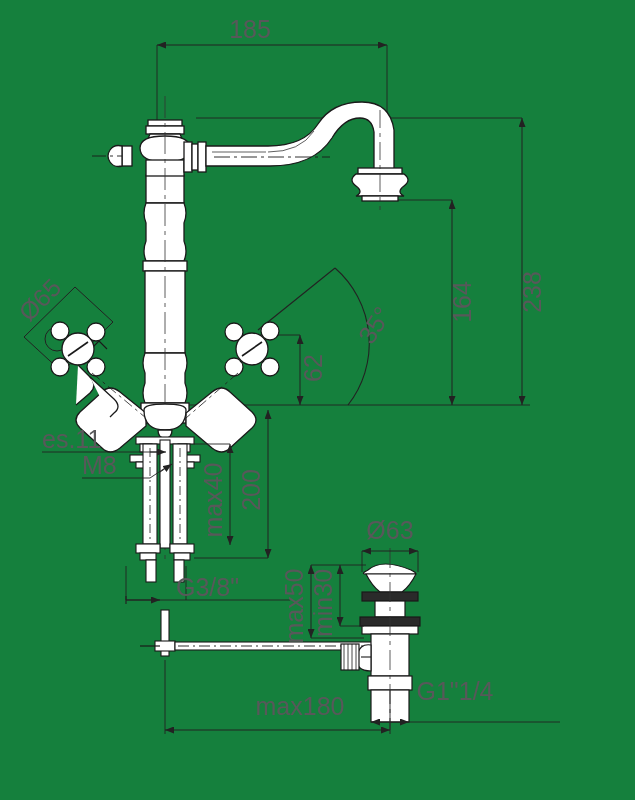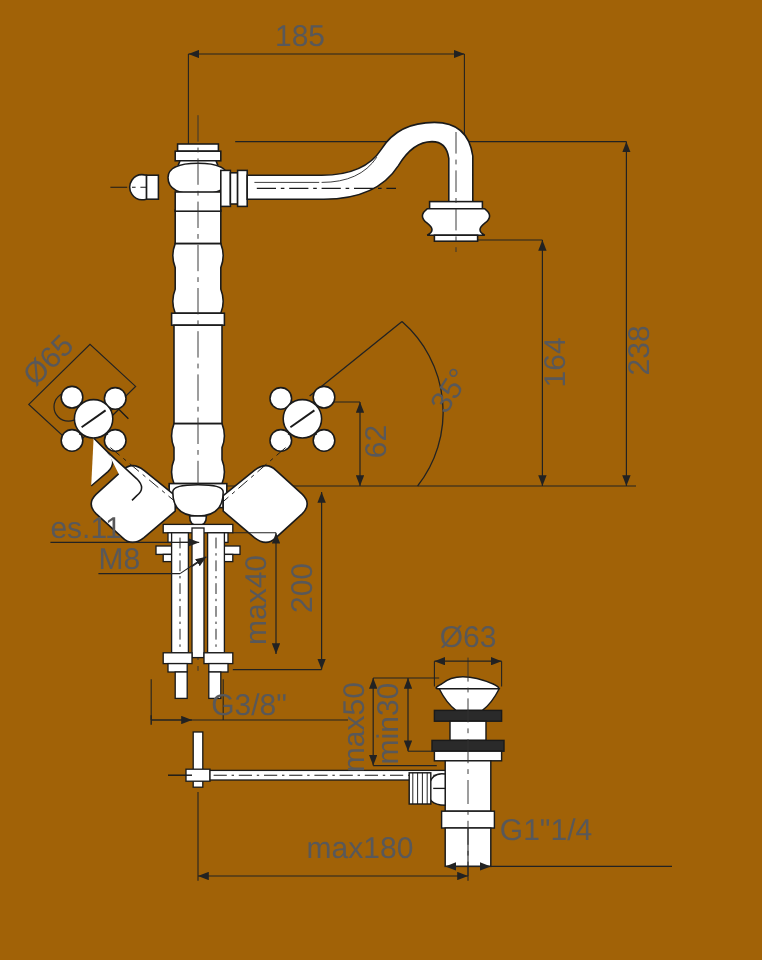--- a/index.html
+++ b/index.html
@@ -1,17 +1,17 @@
 <!DOCTYPE html>
 <html><head>
 <meta charset="utf-8">
 <style>
   html,body{margin:0;padding:0;background:#ffffff;}
   body{width:635px;height:800px;overflow:hidden;font-family:"Liberation Sans",sans-serif;}
-  #sheet{position:relative;width:635px;height:800px;background:#a16207;}
+  #sheet{position:relative;width:635px;height:800px;background:#15803d;}
   svg{display:block;}
   .dimtxt{font-family:"Liberation Sans",sans-serif;font-size:25px;fill:#58585a;letter-spacing:0px;}
 </style>
 </head>
 <body>
 
 <div id="sheet">
 <svg width="635" height="800" viewBox="0 0 635 800">
 
   <defs>

